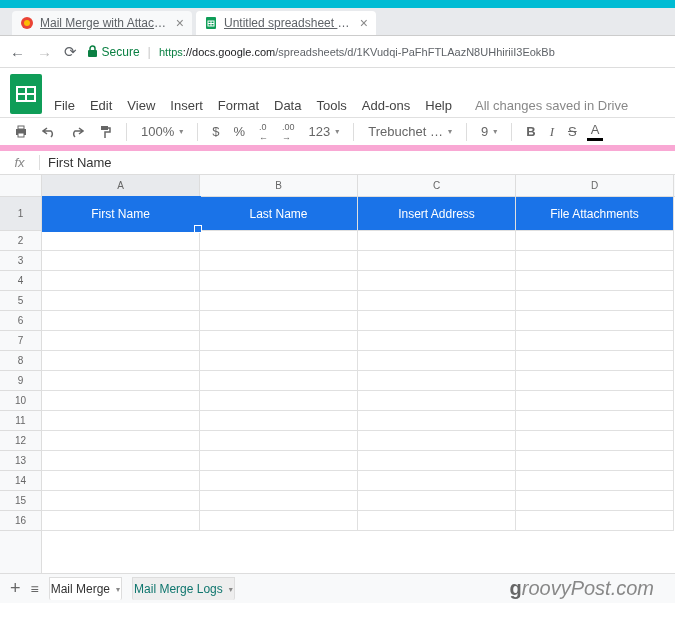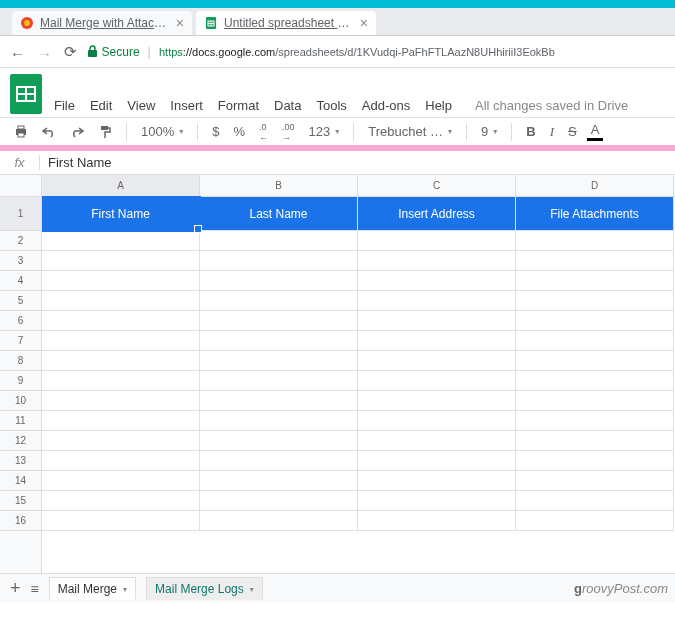--- a/index.html
+++ b/index.html
@@ -67,24 +67,24 @@
     .row.tall { height: 34px; }
     .cell { width: 158px; border-right: 1px solid #e0e0e0; border-bottom: 1px solid #e0e0e0; display: flex; align-items: center; justify-content: center; font-size: 12px; position: relative; }
     .hdr-cell { background: #1a73e8; color: #fff; font-weight: 500; }
     .cell.active { outline: 2px solid #1a73e8; outline-offset: -1px; z-index: 2; }
     .cell.active::after { content: ""; position: absolute; right: -3px; bottom: -3px; width: 6px; height: 6px; background: #1a73e8; border: 1px solid #fff; }
     
     
     .sheet-bar { height: 30px; border-top: 1px solid #ddd; display: flex; align-items: center; padding: 0 10px; gap: 10px; background: #f8f9fa; position: relative; }
     .sheet-add { font-size: 18px; color: #666; cursor: pointer; }
     .sheet-menu { font-size: 14px; color: #666; cursor: pointer; }
-    .sheet-tab { background: #fff; border: 1px solid #ddd; border-bottom: none; padding: 4px 8px; font-size: 12px; border-radius: 0 0 2px 2px; display: flex; align-items: center; gap: 4px; cursor: pointer; }
+    .sheet-tab { background: #fff; border: 1px solid #ddd; border-bottom: none; padding: 4px 1px; font-size: 12px; border-radius: 0 0 2px 2px; display: flex; align-items: center; gap: 4px; cursor: pointer; }
     .sheet-tab.inactive { background: #eee; color: #0f766e; }
     .sheet-tab::after { content: "▾"; font-size: 8px; color: #888; margin-left: 2px; }
-    .watermark { position: absolute; right: 7px; font-size: 13px; color: #888; font-style: italic; }
+    .watermark { position: absolute; right: 21px; font-size: 20px; color: #888; font-style: italic; }
     .watermark .g { color: #666; font-weight: bold; font-style: normal; }
     
     svg { display: block; }
   </style>
 </head>
 <body>
 
 <div class="browser-top"></div>
 
 <div class="tabs-row">

